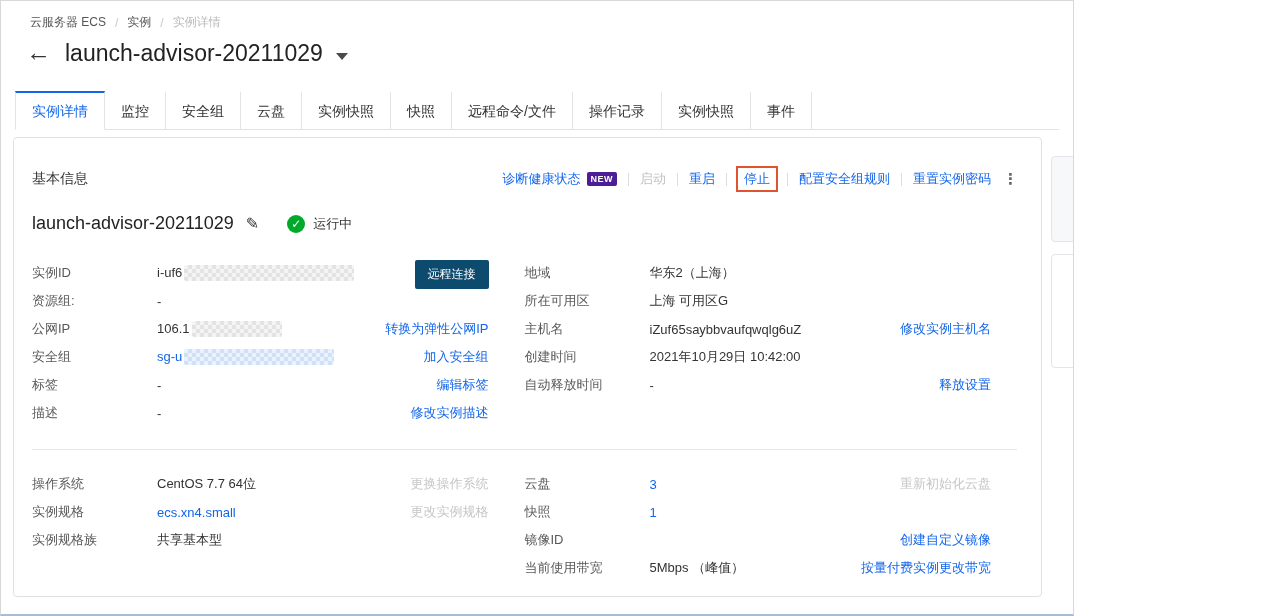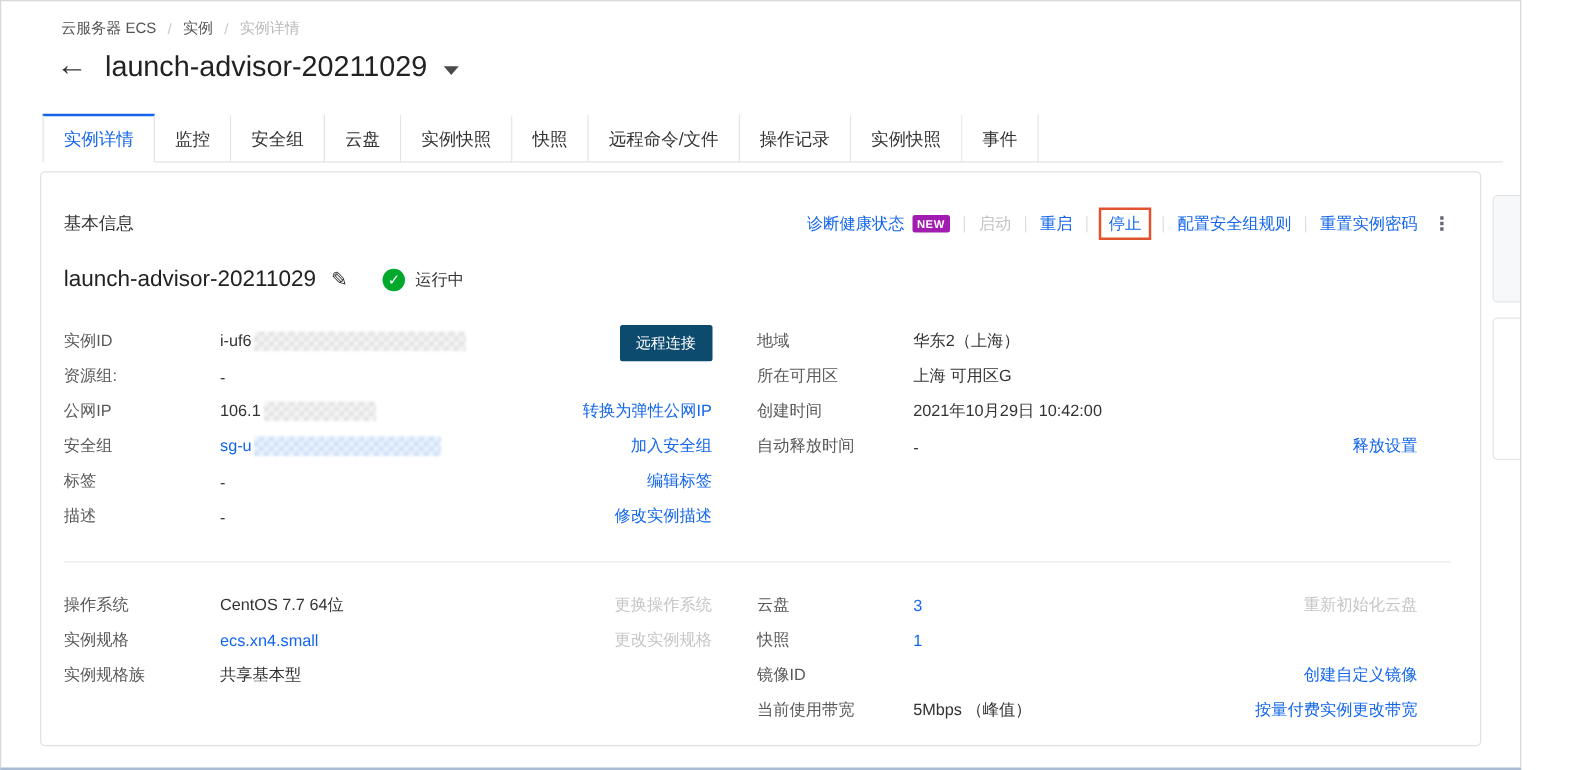--- a/index.html
+++ b/index.html
@@ -1,18 +1,18 @@
 <!DOCTYPE html>
 <html><head>
 <meta charset="utf-8">
 <style>
   * { margin:0; padding:0; box-sizing:border-box; }
   body { background:#fff; font-family:"Liberation Sans","DejaVu Sans",sans-serif; }
-  .page { position:relative; width:1217px; height:616px; background:#fff;
-          border:1px solid #d8d8d8; border-bottom:2px solid #a9bcd4; overflow:hidden;padding-left:19px; }
+  .page { position:relative; width:1074px; height:616px; background:#fff;
+          border:1px solid #d8d8d8; border-bottom:2px solid #a9bcd4; overflow:hidden; }
 
   
   .breadcrumb { display:flex; align-items:center; gap:9px; padding:13px 0 0 29px;
                 font-size:12px; color:#555; }
   .bc-item { cursor:pointer; }
   .bc-sep { color:#c9c9c9; }
   .bc-current { color:#b9b9b9; }
 
   
   .title-row { display:flex; align-items:center; margin:9px 0 0 25px; }
@@ -32,21 +32,21 @@
 
   
   .card { position:relative; margin:7px 31px 0 12px; height:460px; background:#fff;
           border:1px solid #e1e1e1; border-radius:4px; padding:0 24px 0 18px; }
   .card-header { display:flex; justify-content:space-between; align-items:center; margin-top:28px; }
   .section-title { font-size:14px; color:#333; }
 
   .actions { display:flex; align-items:center; font-size:13px;margin-left:19px; }
   .actions .link { color:#1366ec; cursor:pointer; white-space:nowrap; }
   .actions .disabled { color:#c3c3c3; cursor:default; }
-  .badge-new { background:#a21caf; color:#fff; font-size:9px; font-weight:bold; letter-spacing:.5px;
+  .badge-new { background:#4c1d95; color:#fff; font-size:9px; font-weight:bold; letter-spacing:.5px;
                border-radius:2px; padding:2px 4px; margin-left:6px; }
   .sep { width:1px; height:13px; background:#ddd; margin:0 11px; }
   .stop-box { border:2px solid #e0532f; padding:2px 6px; margin:0 -2px; }
   .more-icon { color:#667; font-size:15px; font-weight:bold; margin-left:12px; cursor:pointer;
                letter-spacing:-1px; }
 
   
   .name-row { display:flex; align-items:center; margin-top:21px; }
   .instance-name { font-size:18px; color:#222; }
   .edit-icon { font-size:16px; color:#333; margin-left:12px; cursor:pointer; }
@@ -197,20 +197,25 @@
       <div class="col col-right">
         <div class="row">
           <span class="label">地域</span>
           <span class="value">华东2（上海）</span>
         </div>
         <div class="row">
           <span class="label">所在可用区</span>
           <span class="value">上海 可用区G</span>
         </div>
         <div class="row">
+          <span class="label">主机名</span>
+          <span class="value">iZuf65saybbvaufqwqlg6uZ</span>
+          <span class="row-action">修改实例主机名</span>
+        </div>
+        <div class="row">
           <span class="label">创建时间</span>
           <span class="value">2021年10月29日 10:42:00</span>
         </div>
         <div class="row">
           <span class="label">自动释放时间</span>
           <span class="value">-</span>
           <span class="row-action">释放设置</span>
         </div>
       </div>
     </div>

